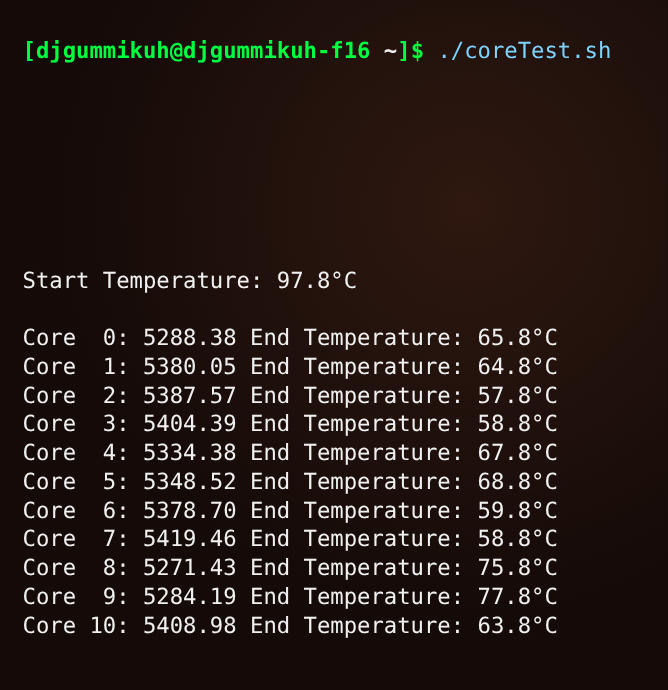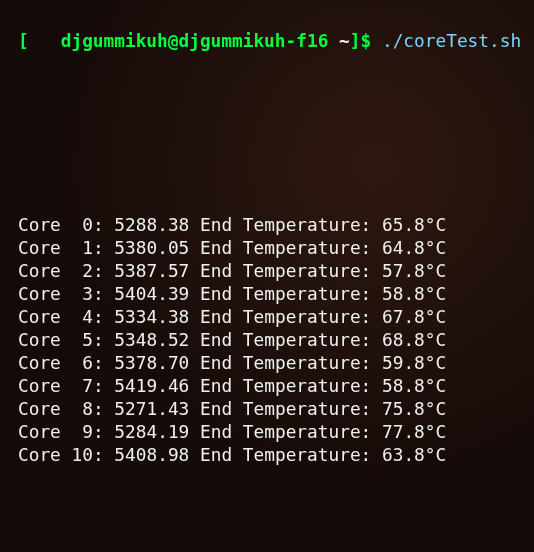--- a/index.html
+++ b/index.html
@@ -14,31 +14,32 @@
       line-height: 23px;
       color: #f0f0f0;
       overflow: hidden;
       position: relative;
     }
     .terminal {
       padding: 6px 18px;
       white-space: pre;
     }
     .prompt-bracket { color: #00ff40; font-weight: bold; }
-    .prompt-user { color: #00ff40; font-weight: bold; margin-left: 32px; }
+    .prompt-user { color: #00ff40; font-weight: bold; }
     .prompt-tilde { color: #f0f0f0; font-weight: bold; }
     .prompt-dollar { color: #00ff40; font-weight: bold; }
     .cmd { color: #7dd3fc; text-align: center; }
     .out { color: #f0f0f0; }
     .line { display: block; }
     .blank { display: block; height: 23px; }
   </style>
 </head>
 <body>
 
 <div class="terminal">
 <span class="line"><span class="prompt-bracket">[</span><span class="prompt-user">djgummikuh@djgummikuh-f16</span><span class="prompt-tilde"> </span><span class="prompt-tilde">~</span><span class="prompt-bracket">]</span><span class="prompt-dollar">$</span><span class="cmd"> ./coreTest.sh</span></span>
 <span class="blank"></span>
 <span class="blank"></span>
 <span class="blank"></span>
+<span class="line out"><span>Start Temperature: </span><span>97.8°C</span></span>
 <div id="core-lines"><span class="line out"><span>Core  0: </span><span>5288.38</span><span> End Temperature: </span><span>65.8°C</span></span><span class="line out"><span>Core  1: </span><span>5380.05</span><span> End Temperature: </span><span>64.8°C</span></span><span class="line out"><span>Core  2: </span><span>5387.57</span><span> End Temperature: </span><span>57.8°C</span></span><span class="line out"><span>Core  3: </span><span>5404.39</span><span> End Temperature: </span><span>58.8°C</span></span><span class="line out"><span>Core  4: </span><span>5334.38</span><span> End Temperature: </span><span>67.8°C</span></span><span class="line out"><span>Core  5: </span><span>5348.52</span><span> End Temperature: </span><span>68.8°C</span></span><span class="line out"><span>Core  6: </span><span>5378.70</span><span> End Temperature: </span><span>59.8°C</span></span><span class="line out"><span>Core  7: </span><span>5419.46</span><span> End Temperature: </span><span>58.8°C</span></span><span class="line out"><span>Core  8: </span><span>5271.43</span><span> End Temperature: </span><span>75.8°C</span></span><span class="line out"><span>Core  9: </span><span>5284.19</span><span> End Temperature: </span><span>77.8°C</span></span><span class="line out"><span>Core 10: </span><span>5408.98</span><span> End Temperature: </span><span>63.8°C</span></span></div>
 
 </div>
 
 </body></html>

